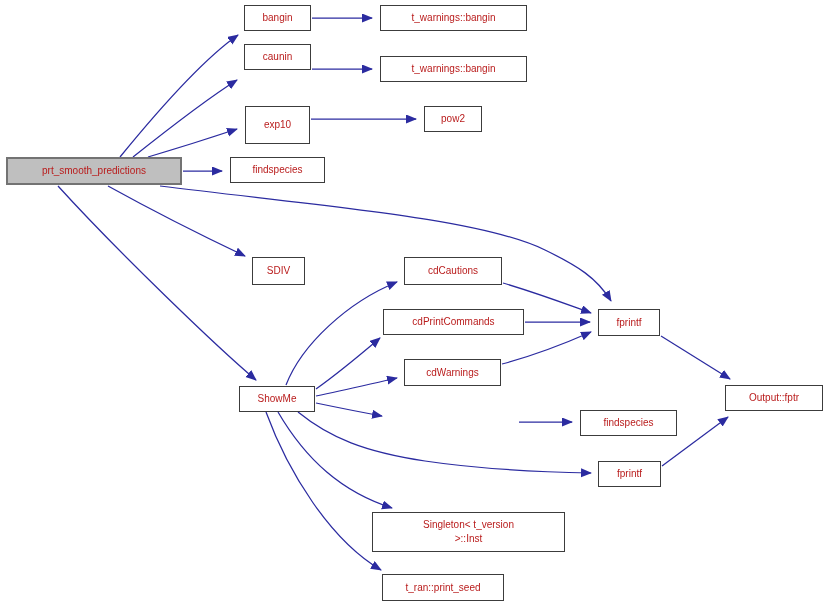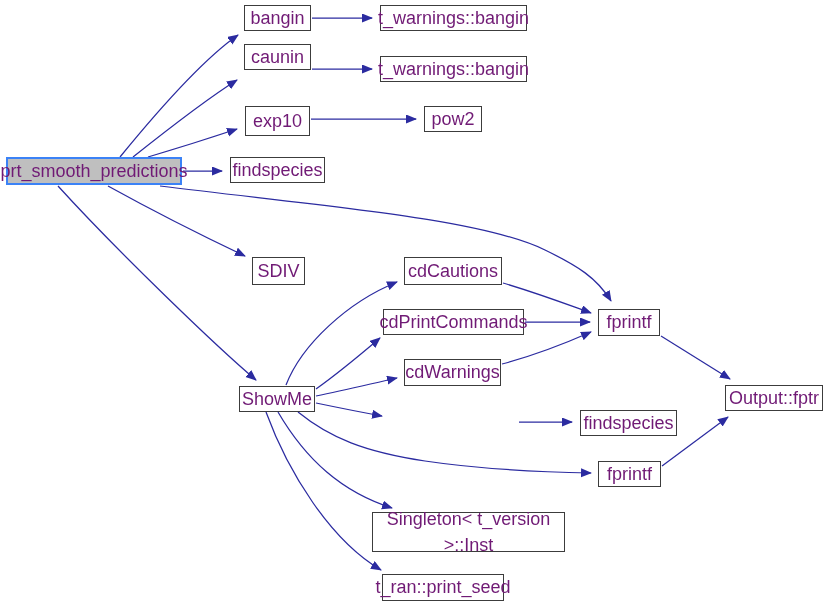--- a/index.html
+++ b/index.html
@@ -20,34 +20,34 @@
     left: 0;
     top: 0;
     width: 829px;
     height: 611px;
   }
   .node {
     position: absolute;
     box-sizing: border-box;
     border: 1px solid #3c3c3c;
     background: #ffffff;
-    color: #701a75;
-    font-size: 18px;
+    color: #b91c1c;
+    font-size: 10px;
     line-height: 1.35;
     display: flex;
     align-items: center;
     justify-content: center;
     text-align: center;
     white-space: nowrap;
     padding: 12px 4px;
     cursor: pointer;
   }
   .node.root {
     background: #bfbfbf;
-    border: 2px solid #3b82f6;
+    border: 2px solid #737373;
     cursor: default;
   }
   .node.multiline {
     white-space: pre-line;
     line-height: 1.45;
   }
   .edge-path {
     fill: none;
     stroke: #2b2ba0;
     stroke-width: 1.25;
@@ -98,21 +98,21 @@
   <div class="node root" style="left:6px;   top:157px; width:176px; height:28px;">prt_smooth_predictions</div>
 
   <div class="node" style="left:244px; top:5px;   width:67px;  height:26px;">bangin</div>
 
   <div class="node" style="left:380px; top:5px;   width:147px; height:26px;">t_warnings::bangin</div>
 
   <div class="node" style="left:244px; top:44px;  width:67px;  height:26px;">caunin</div>
 
   <div class="node" style="left:380px; top:56px;  width:147px; height:26px;">t_warnings::bangin</div>
 
-  <div class="node" style="left:245px; top:106px; width:65px;  height:30px;">exp10</div>
+  <div class="node" style="left:245px; top:106px; width:65px;  height:38px;">exp10</div>
 
   <div class="node" style="left:424px; top:106px; width:58px;  height:26px;">pow2</div>
 
   <div class="node" style="left:230px; top:157px; width:95px;  height:26px;">findspecies</div>
 
   <div class="node" style="left:252px; top:257px; width:53px;  height:28px;">SDIV</div>
 
   <div class="node" style="left:404px; top:257px; width:98px;  height:28px;">cdCautions</div>
 
   <div class="node" style="left:383px; top:309px; width:141px; height:26px;">cdPrintCommands</div>

